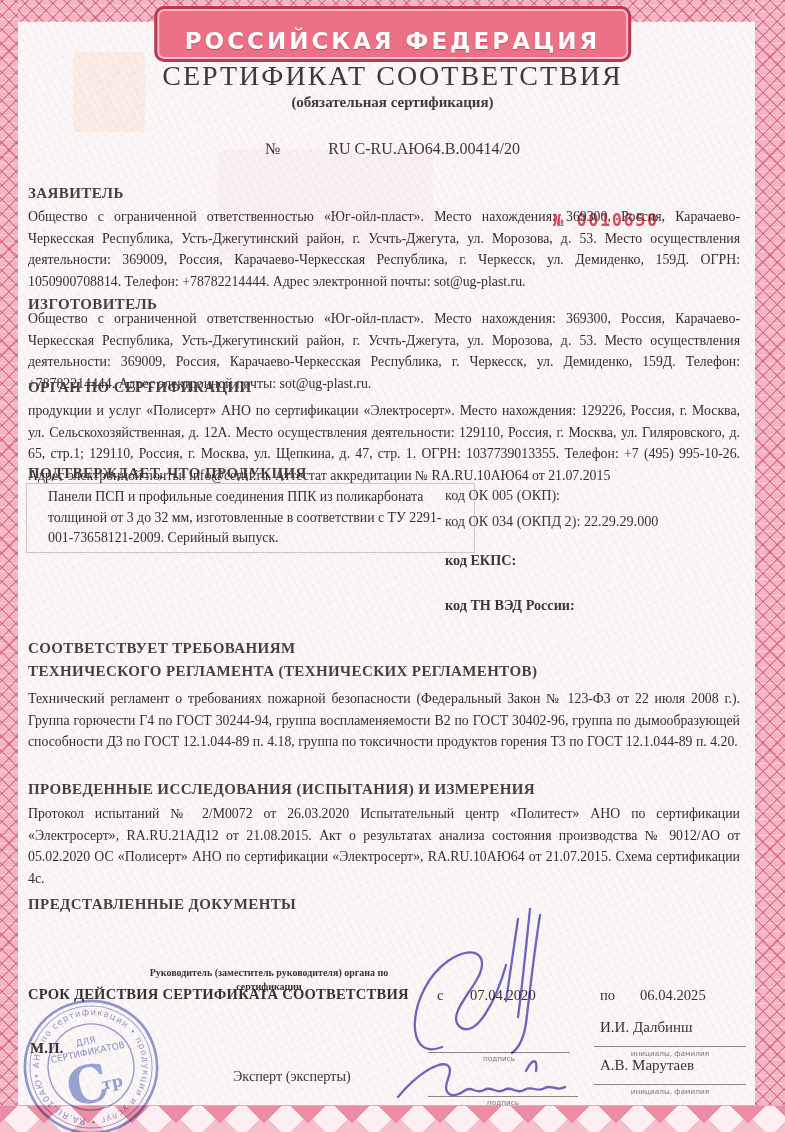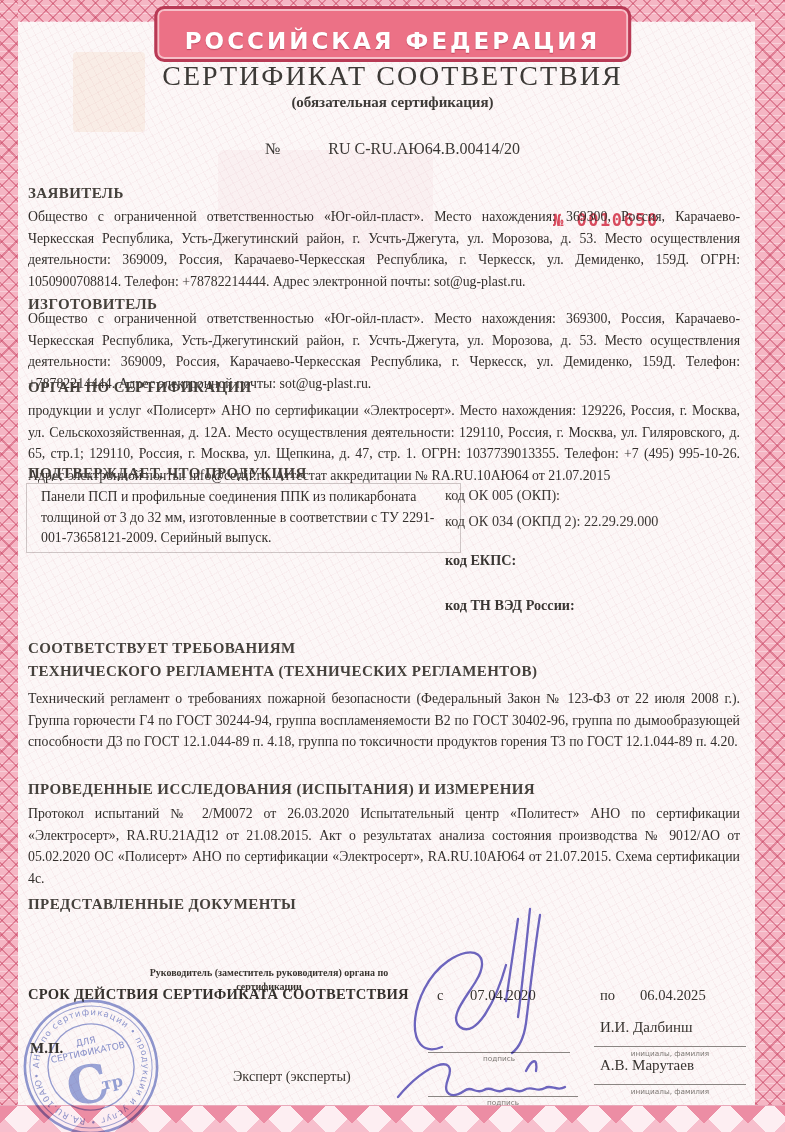--- a/index.html
+++ b/index.html
@@ -48,21 +48,21 @@
   
   .sec-h{position:absolute;z-index:2;left:28px;font-weight:bold;font-size:15px;
         letter-spacing:.4px;color:#45413c;}
   .sec-b{position:absolute;z-index:2;left:28px;width:712px;font-size:13.8px;
         line-height:1.56;text-align:justify;color:#332f2c;}
   .h-applicant{top:185px;} .b-applicant{top:206px;}
   .h-manufacturer{top:296px;} .b-manufacturer{top:308px;}
   .h-certbody{top:379px;} .b-certbody{top:400px;}
   .h-product{top:465px;text-align:center;}
   .product-box{position:absolute;z-index:2;left:26px;top:483px;width:405px;min-height:62px;
-        border:1px solid rgba(150,138,138,.45);padding:3px 14px;font-size:13.8px;
+        border:1px solid rgba(150,138,138,.45);padding:3px 21px;font-size:13.8px;
         line-height:1.5;color:#332f2c;}
   .code{position:absolute;z-index:2;left:445px;font-size:14.2px;color:#3a3633;}
   .code-1{top:487px;font-weight:normal;}
   .code-2{top:513px;}
   .code-3{top:552px;font-weight:bold;}
   .code-4{top:597px;font-weight:bold;}
   .h-req1{top:640px;} .h-req2{top:663px;} .b-req{top:688px;}
   .h-tests{top:781px;} .b-tests{top:803px;}
   .h-docs{top:896px;}
   

